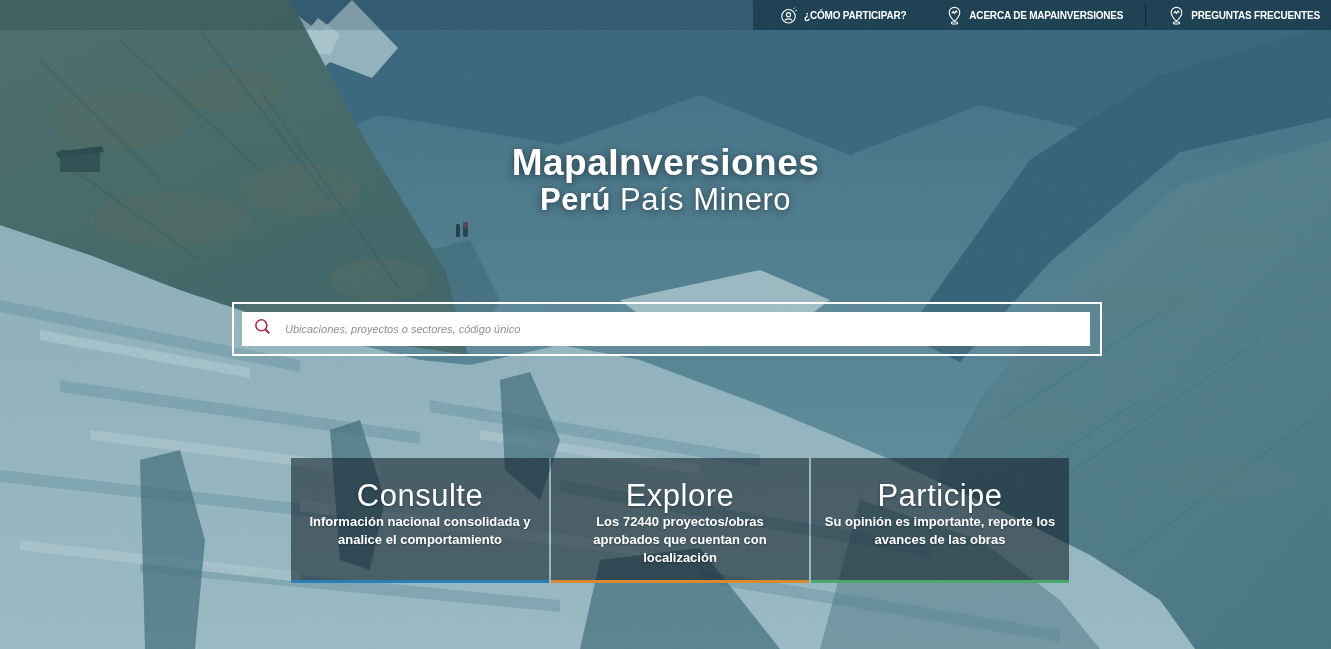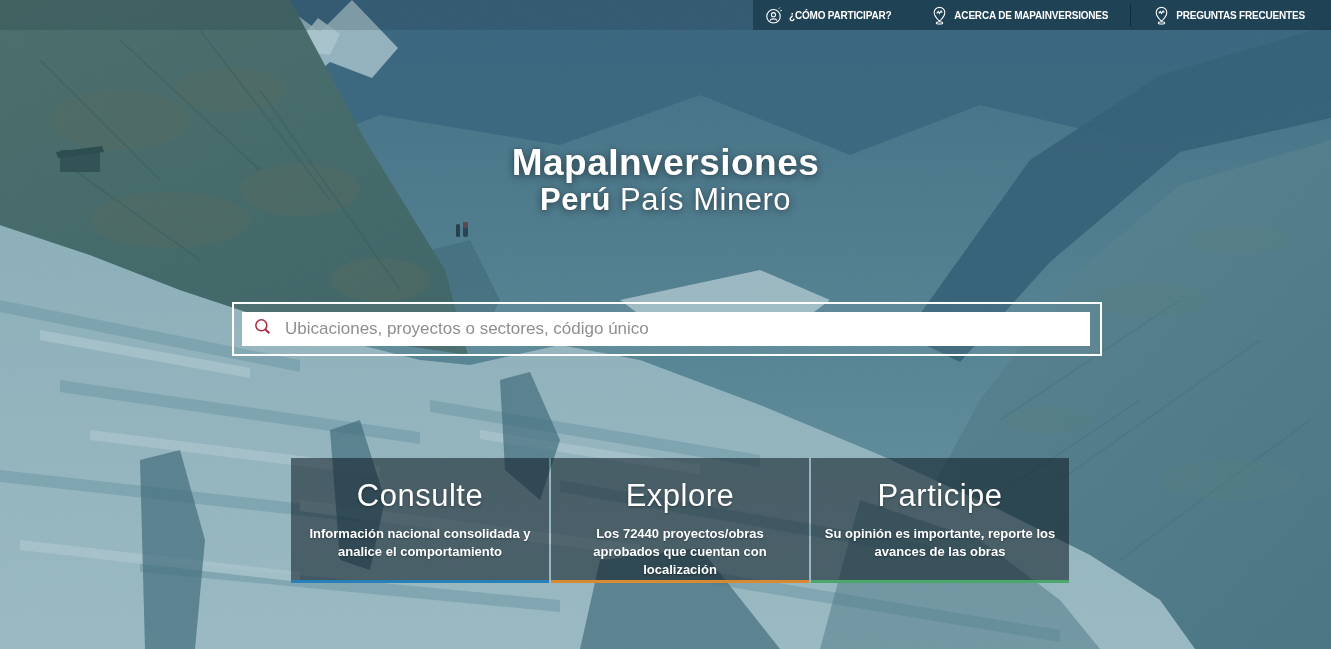--- a/index.html
+++ b/index.html
@@ -7,21 +7,21 @@
     position:relative;width:1331px;height:649px;overflow:hidden;
     font-family:"Liberation Sans",sans-serif;
     -webkit-font-smoothing:antialiased;
   }
   .stage svg.bg{position:absolute;left:0;top:0;}
 
   
   .top-strip{position:absolute;left:0;top:0;width:100%;height:30px;background:rgba(10,32,46,0.16);}
   .nav{
     position:absolute;left:753px;top:0;width:578px;height:30px;box-sizing:border-box;
-    background:rgba(14,45,62,0.55);display:flex;align-items:center;padding-left:11px;
+    background:rgba(14,45,62,0.55);display:flex;align-items:center;padding-left:26px;
   }
   .nav-item{
     display:flex;align-items:center;gap:6px;color:#fff;font-size:10px;font-weight:bold;
     letter-spacing:-0.2px;white-space:nowrap;cursor:pointer;margin-right:40px;
   }
   .nav-item:last-child{margin-right:0;}
   .nav-item svg{display:block;}
   .nav-divider{width:1px;height:22px;background:rgba(8,24,34,0.55);margin:0 22px 0 -18px;}
 
   
@@ -38,38 +38,39 @@
   
   .search-outer{
     position:absolute;left:232px;top:302px;width:870px;height:54px;box-sizing:border-box;
     border:2px solid #ffffff;background:rgba(255,255,255,0.06);
   }
   .search-inner{
     position:absolute;left:8px;top:8px;right:10px;bottom:8px;background:#ffffff;
     display:flex;align-items:center;padding-left:11px;gap:10px;
   }
   .search-inner input{
-    border:none;outline:none;flex:1;font-size:17px;color:#444;background:transparent;
+    border:none;outline:none;flex:1;font-size:11px;color:#444;background:transparent;
     font-family:"Liberation Sans",sans-serif;
+    font-style:italic;
   }
   .search-inner input::placeholder{color:#8f8f8f;}
 
   
   .cards{position:absolute;left:291px;top:458px;display:flex;gap:2px;}
   .card{
     width:258px;height:122px;background:rgba(15,30,38,0.57);
     border-bottom:3px solid #888;color:#fff;text-align:center;cursor:pointer;
     box-sizing:content-box;
   }
   .card-title{
     margin-top:22px;font-size:31px;font-weight:300;line-height:1.05;letter-spacing:0.5px;
     text-shadow:0 1px 3px rgba(0,0,0,0.35);
   }
   .card-desc{
-    margin-top:12px;font-size:13px;font-weight:bold;line-height:1.4;padding:0 12px;
+    font-size:13px;font-weight:bold;line-height:1.4;padding:0 12px;
     text-shadow:0 1px 2px rgba(0,0,0,0.35);
   }
 </style>
 </head>
 <body>
 
 <div class="stage">
 
   <svg class="bg" width="1331" height="649" viewBox="0 0 1331 649" preserveAspectRatio="none">
     <defs>

